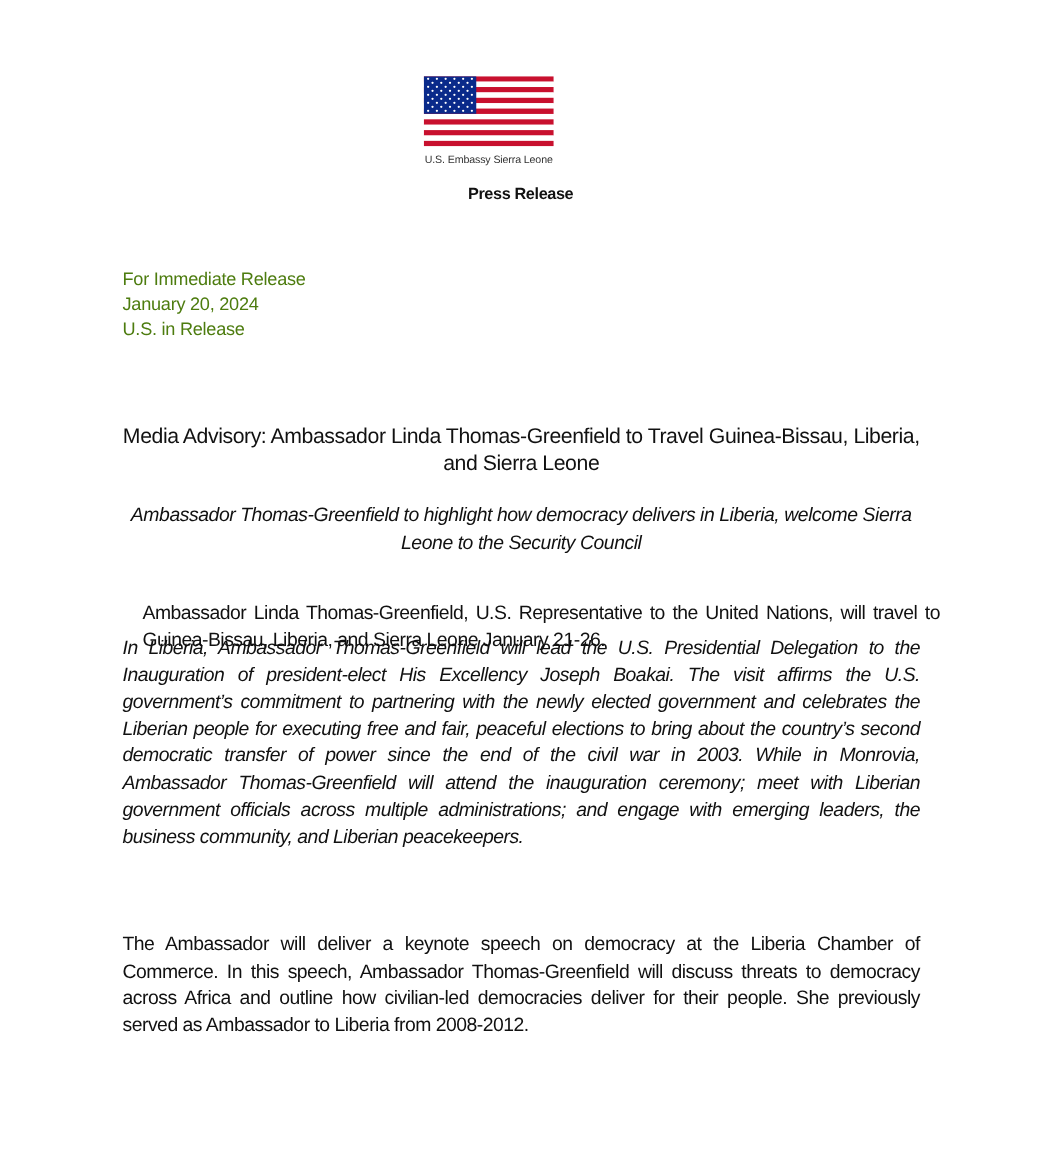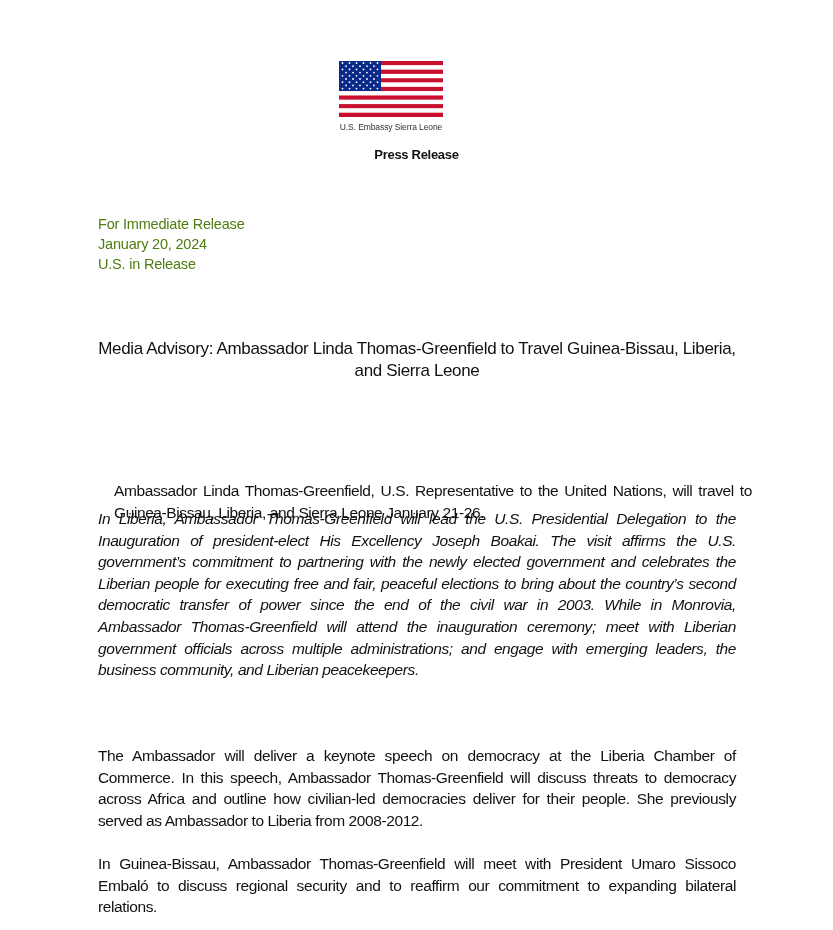--- a/index.html
+++ b/index.html
@@ -105,19 +105,19 @@
   <div class="title">Press Release</div>
 
   <div class="meta">
     <div>For Immediate Release</div>
     <div>January 20, 2024</div>
     <div>U.S. in Release</div>
   </div>
 
   <div class="headline">Media Advisory: Ambassador Linda Thomas-Greenfield to Travel Guinea-Bissau, Liberia, and Sierra Leone</div>
 
+  <div class="subhead">Ambassador Thomas-Greenfield to highlight how democracy delivers in Liberia, welcome Sierra Leone to the Security Council</div>
 
   <div class="para p1">Ambassador Linda Thomas-Greenfield, U.S. Representative to the United Nations, will travel to Guinea-Bissau, Liberia, and Sierra Leone January 21-26.</div>
   <div class="para p2">In Liberia, Ambassador Thomas-Greenfield will lead the U.S. Presidential Delegation to the Inauguration of president-elect His Excellency Joseph Boakai.  The visit affirms the U.S. government’s commitment to partnering with the newly elected government and celebrates the Liberian people for executing free and fair, peaceful elections to bring about the country’s second democratic transfer of power since the end of the civil war in 2003.  While in Monrovia, Ambassador Thomas-Greenfield will attend the inauguration ceremony; meet with Liberian government officials across multiple administrations; and engage with emerging leaders, the business community, and Liberian peacekeepers.</div>
   <div class="para p3">The Ambassador will deliver a keynote speech on democracy at the Liberia Chamber of Commerce.  In this speech, Ambassador Thomas-Greenfield will discuss threats to democracy across Africa and outline how civilian-led democracies deliver for their people.  She previously served as Ambassador to Liberia from 2008-2012.</div>
-  <div class="para p4">In Guinea-Bissau, Ambassador Thomas-Greenfield will meet with President Umaro Sissoco Embaló to discuss regional security and to reaffirm our commitment to expanding bilateral relations.</div>
 
 </div>
 
 </body></html>

